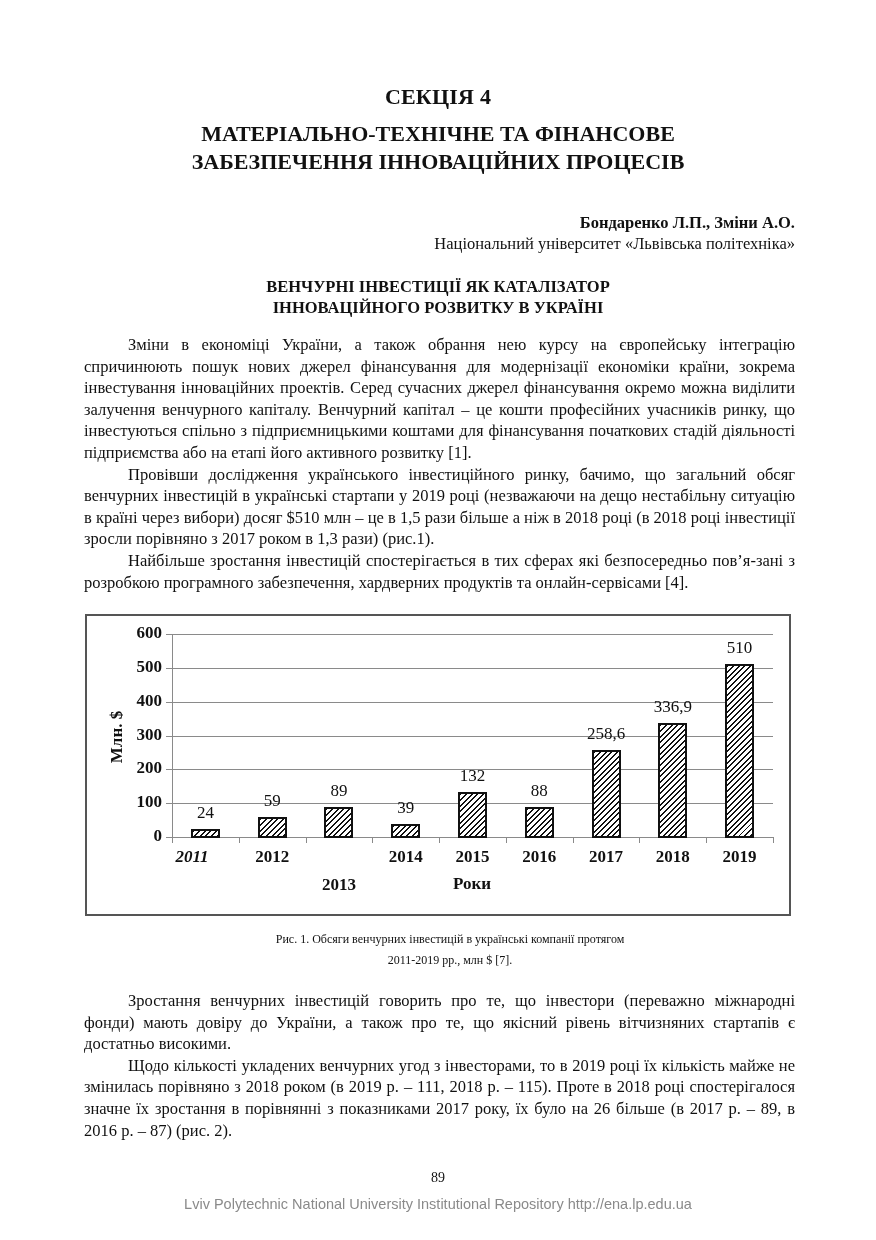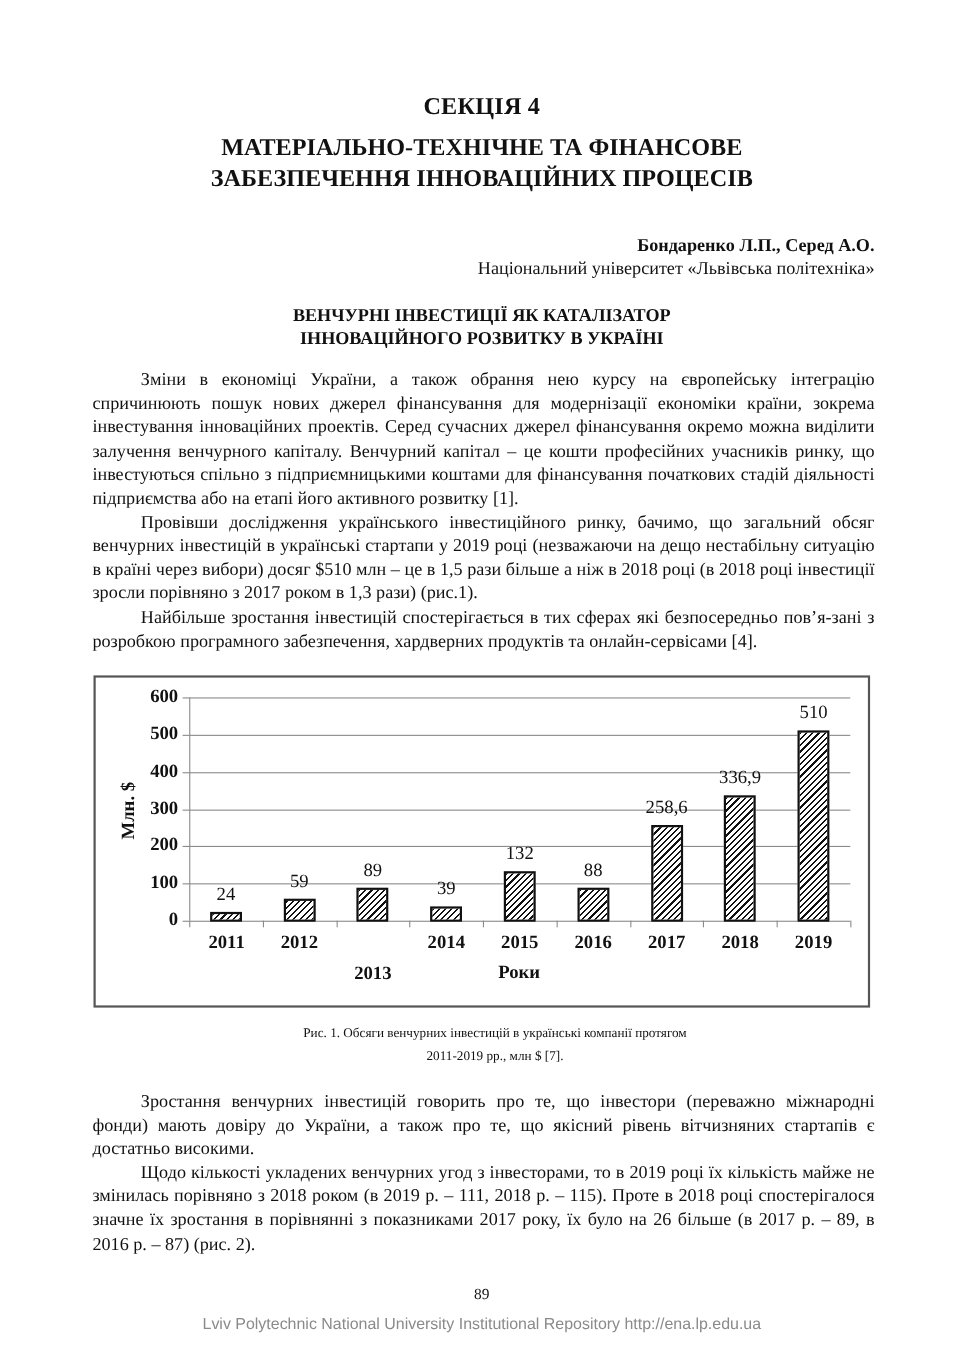--- a/index.html
+++ b/index.html
@@ -38,21 +38,21 @@
 </style>
 </head>
 <body>
 
 <div class="abs center section-title">СЕКЦІЯ 4</div>
 <div class="abs center section-sub">
   <div>МАТЕРІАЛЬНО-ТЕХНІЧНЕ ТА ФІНАНСОВЕ</div>
   <div>ЗАБЕЗПЕЧЕННЯ ІННОВАЦІЙНИХ ПРОЦЕСІВ</div>
 </div>
 
-<div class="abs authors">Бондаренко Л.П., Серед А.О.</div>
+<div class="abs authors">Бондаренко Л.П., Зміни А.О.</div>
 <div class="abs affil">Національний університет «Львівська політехніка»</div>
 
 <div class="abs center art-title">
   <div>ВЕНЧУРНІ ІНВЕСТИЦІЇ ЯК КАТАЛІЗАТОР</div>
   <div>ІННОВАЦІЙНОГО РОЗВИТКУ В УКРАЇНІ</div>
 </div>
 
 <div class="abs body-block" style="top:334px;">
   <p>Зміни в економіці України, а також обрання нею курсу на європейську інтеграцію спричинюють пошук нових джерел фінансування для модернізації економіки країни, зокрема інвестування інноваційних проектів. Серед сучасних джерел фінансування окремо можна виділити залучення венчурного капіталу. Венчурний капітал – це кошти професійних учасників ринку, що інвестуються спільно з підприємницькими коштами для фінансування початкових стадій діяльності підприємства або на етапі його активного розвитку [1].</p>
   <p>Провівши дослідження українського інвестиційного ринку, бачимо, що загальний обсяг венчурних інвестицій в українські стартапи у 2019 році (незважаючи на дещо нестабільну ситуацію в країні через вибори) досяг $510 млн – це в 1,5 рази більше а ніж в 2018 році (в 2018 році інвестиції зросли порівняно з 2017 роком в 1,3 рази) (рис.1).</p>
@@ -88,21 +88,21 @@
     <div class="xtick-mark" style="left: 305.556px; position: absolute;"></div>
     <div class="xtick-mark" style="left: 372.333px; position: absolute;"></div>
     <div class="xtick-mark" style="left: 439.111px; position: absolute;"></div>
     <div class="xtick-mark" style="left: 505.889px; position: absolute;"></div>
     <div class="xtick-mark" style="left: 572.667px; position: absolute;"></div>
     <div class="xtick-mark" style="left: 639.444px; position: absolute;"></div>
     <div class="xtick-mark" style="left: 706.222px; position: absolute;"></div>
     <div class="xtick-mark" style="left: 773px; position: absolute;"></div>
     <div class="bar" style="left: 190.889px; top: 828.88px; width: 29px; height: 9.12px; position: absolute;"></div>
     <div class="bar-label" style="left: 170.389px; top: 802.88px; position: absolute;">24</div>
-    <div class="xlabel" style="left: 173px; position: absolute;">2011</div>
+    <div class="xlabel" style="left: 159px; position: absolute; font-style: italic;">2011</div>
     <div class="bar" style="left: 257.667px; top: 817.038px; width: 29px; height: 20.9617px; position: absolute;"></div>
     <div class="bar-label" style="left: 237.167px; top: 791.038px; position: absolute;">59</div>
     <div class="xlabel" style="left: 239.167px; position: absolute;">2012</div>
     <div class="bar" style="left: 324.444px; top: 806.888px; width: 29px; height: 31.1117px; position: absolute;"></div>
     <div class="bar-label" style="left: 303.944px; top: 780.888px; position: absolute;">89</div>
     <div class="xlabel" style="left: 305.944px; position: absolute; margin-top: 28px;">2013</div>
     <div class="bar" style="left: 391.222px; top: 823.805px; width: 29px; height: 14.195px; position: absolute;"></div>
     <div class="bar-label" style="left: 370.722px; top: 797.805px; position: absolute;">39</div>
     <div class="xlabel" style="left: 372.722px; position: absolute;">2014</div>
     <div class="bar" style="left: 458px; top: 792.34px; width: 29px; height: 45.66px; position: absolute;"></div>

